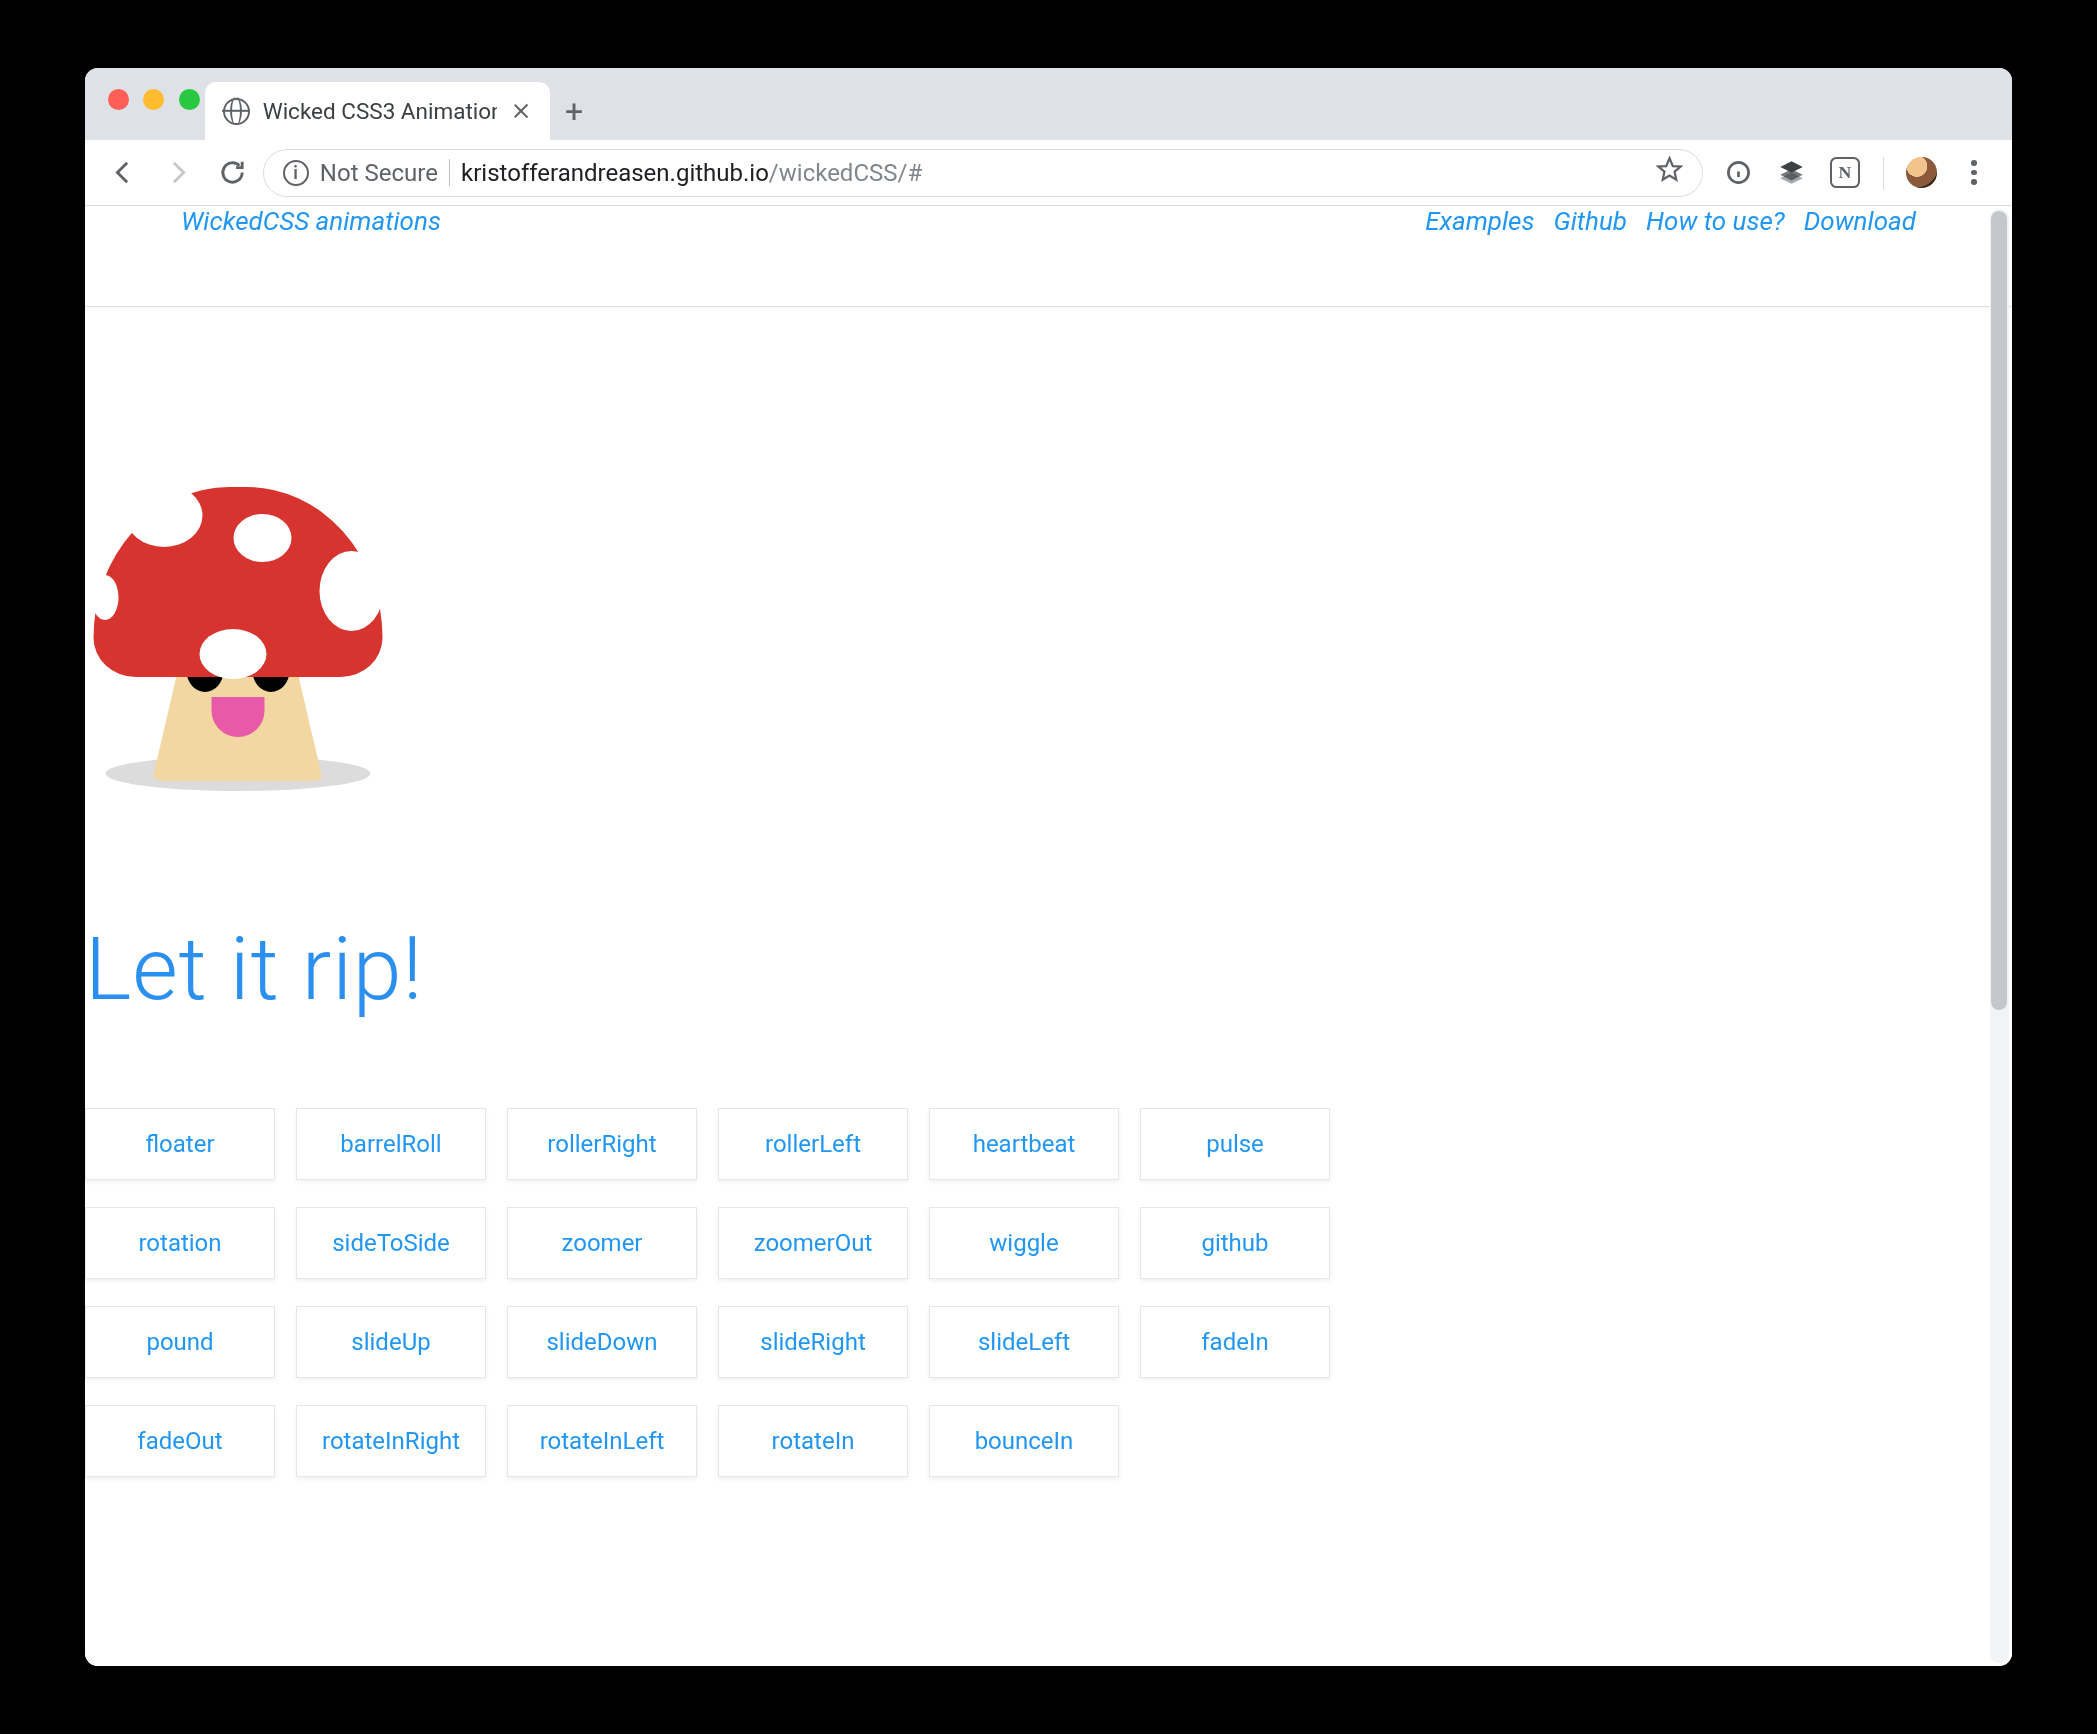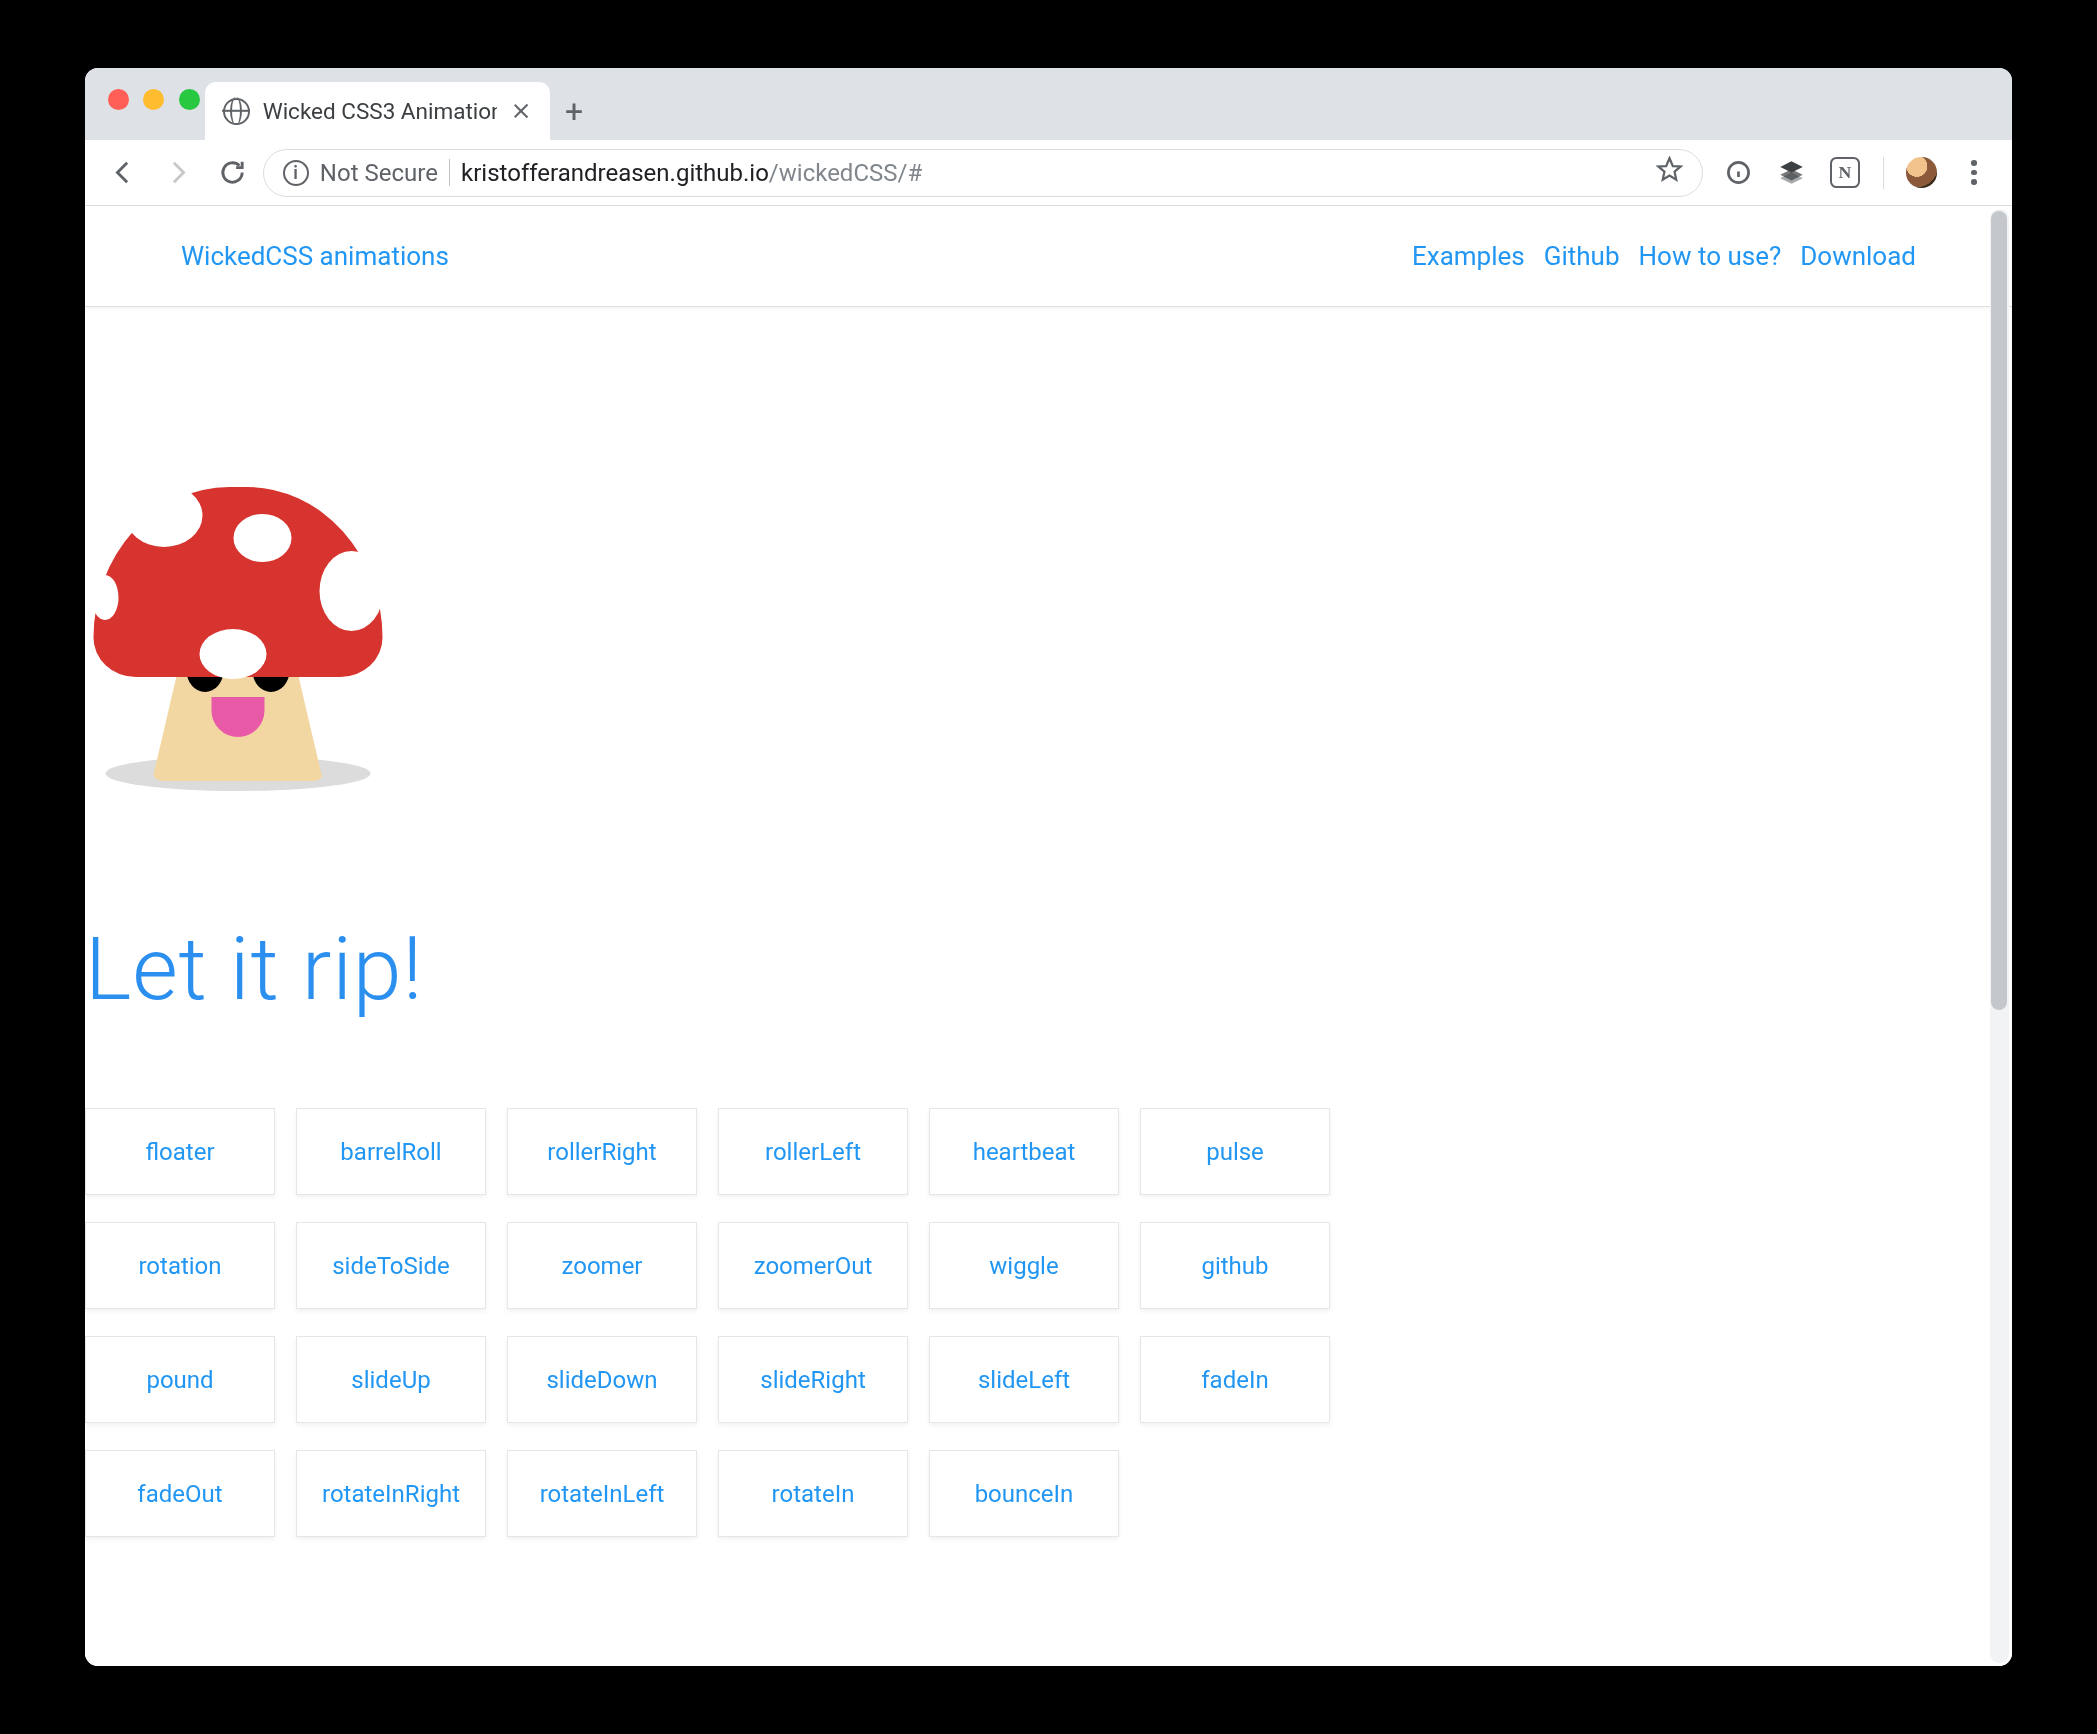--- a/index.html
+++ b/index.html
@@ -135,24 +135,25 @@
     position:absolute; right:3.2px; top:3.2px; bottom:3.2px; width:19px;
     background:#f1f3f4; border-radius:9.6px;
   }
   .vscroll .thumb{
     position:absolute; left:1.6px;right:1.6px; top:1.6px; height:55%;
     background:#c4c7cb; border-radius:8px;
   }
   
   .page-header{
     height:101px;
-    display:flex;align-items:center;
+    display:flex;align-items:flex-start;
     padding:0 96px;
     border-bottom:0.8px solid #e0e0e0;
     box-shadow: 0 1.6px 3.2px rgba(0,0,0,.04);
+    font-style: italic;
   }
   .brand{ color:#2196f3; font-size:26px; font-weight:400;}
   .page-nav{margin-left:auto; display:flex; gap:19px;}
   .page-nav a{ color:#2196f3; font-size:26px; text-decoration:none;}
   .hero{
     display:flex;flex-direction:column;align-items:flex-start;
     padding-top:169px;
   }
   .mushroom{ width:305px; height:321px; position:relative;}
   .shadow-ellipse{
@@ -197,21 +198,21 @@
     letter-spacing:0.8px;
   }
   .grid{
     margin-top:88px;
     display:grid;
     grid-template-columns: repeat(6, 190px);
     gap: 27px 21px;
     justify-content:center;
   }
   .anim-btn{
-    height:87px;
+    height:72px;
     border:0.8px solid #e6e6e6;
     background:#fff;
     display:flex;align-items:center;justify-content:center;
     color:#2196f3;
     font-size:24px;
     box-shadow:0 3.2px 4.8px rgba(0,0,0,.06);
     cursor:pointer;
   }
 </style>
 </head>

